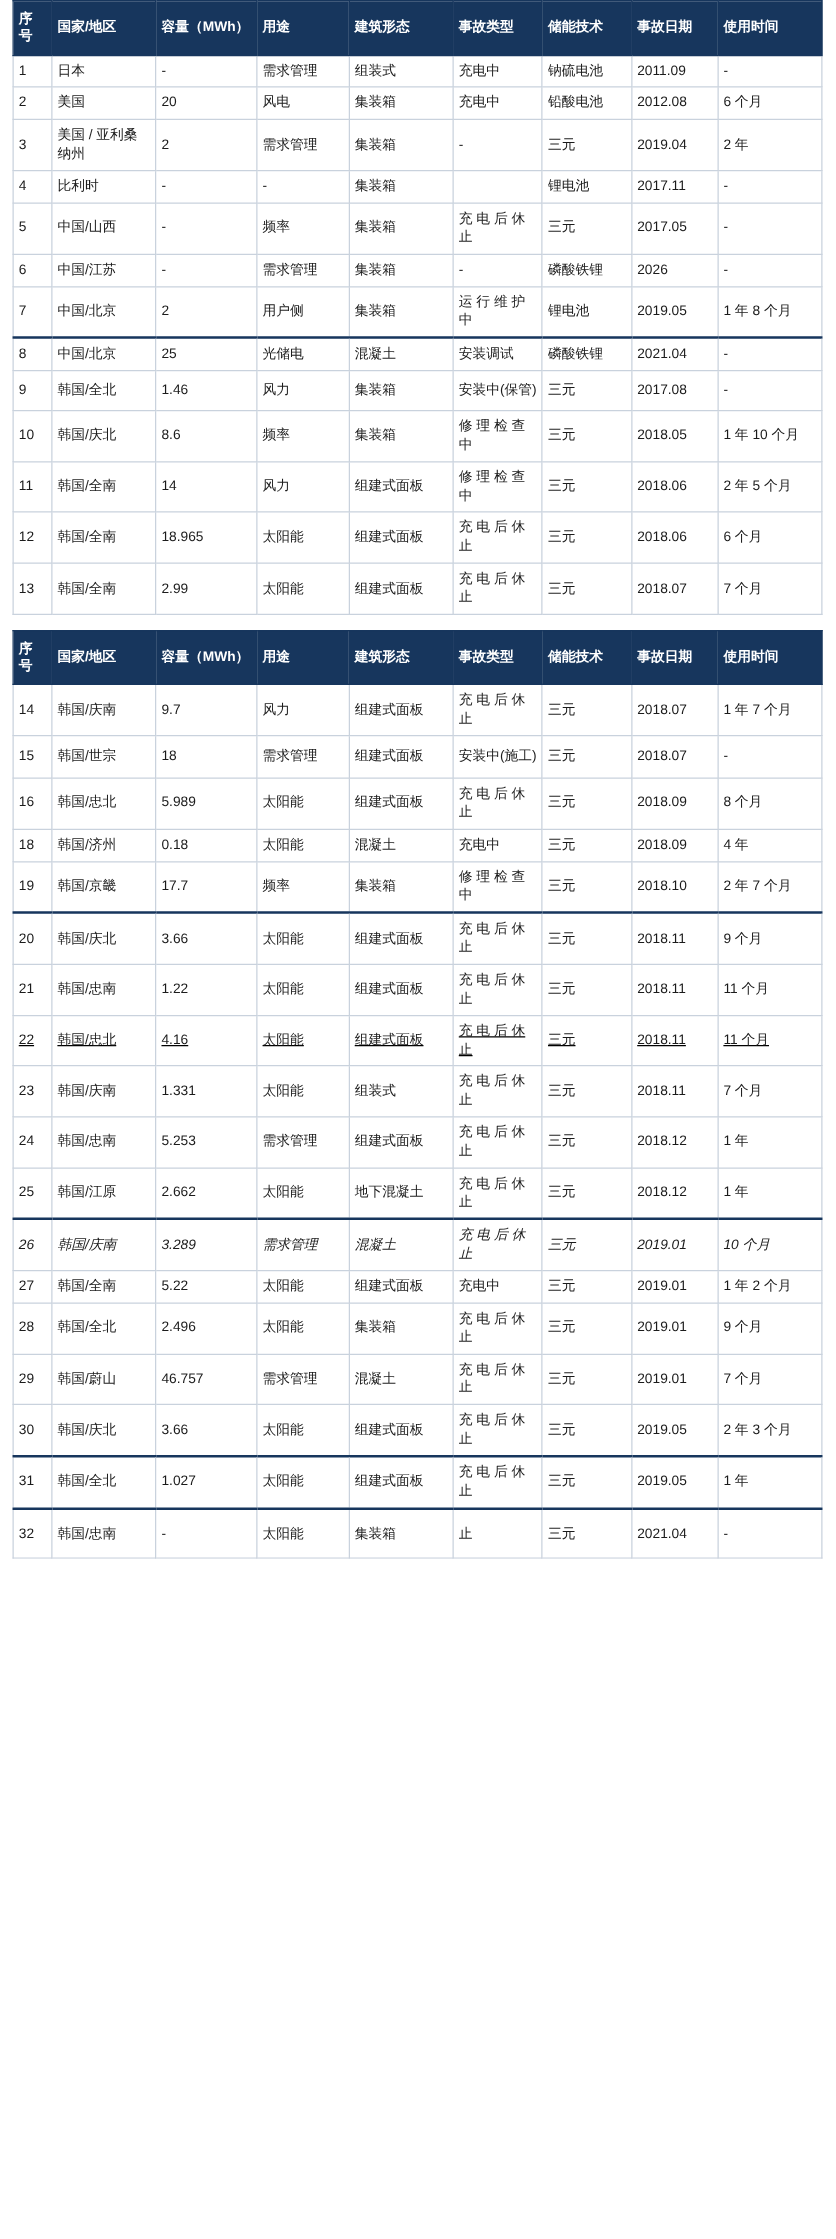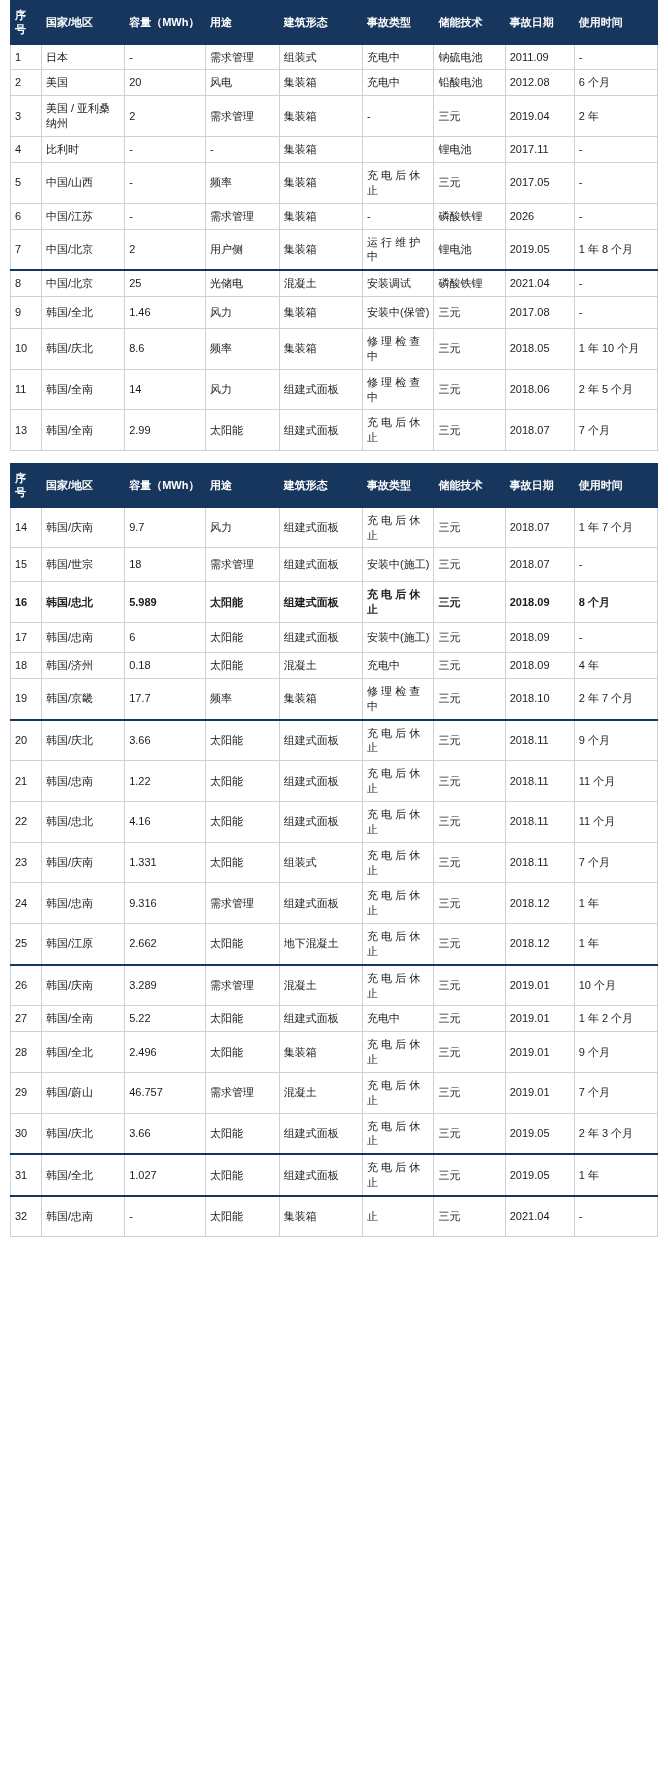--- a/index.html
+++ b/index.html
@@ -194,20 +194,31 @@
           <td>韩国/全南</td>
           <td>14</td>
           <td>风力</td>
           <td>组建式面板</td>
           <td>修 理 检 查 中</td>
           <td>三元</td>
           <td>2018.06</td>
           <td>2 年 5 个月</td>
         </tr>
         <tr style="height: 34px;">
+          <td class="idx">12</td>
+          <td>韩国/全南</td>
+          <td>18.965</td>
+          <td>太阳能</td>
+          <td>组建式面板</td>
+          <td>充 电 后 休 止</td>
+          <td>三元</td>
+          <td>2018.06</td>
+          <td>6 个月</td>
+        </tr>
+        <tr style="height: 34px;">
           <td class="idx">13</td>
           <td>韩国/全南</td>
           <td>2.99</td>
           <td>太阳能</td>
           <td>组建式面板</td>
           <td>充 电 后 休 止</td>
           <td>三元</td>
           <td>2018.07</td>
           <td>7 个月</td>
         </tr>
@@ -257,41 +268,30 @@
           <td class="idx">15</td>
           <td>韩国/世宗</td>
           <td>18</td>
           <td>需求管理</td>
           <td>组建式面板</td>
           <td>安装中(施工)</td>
           <td>三元</td>
           <td>2018.07</td>
           <td>-</td>
         </tr>
-        <tr style="height: 34px; font-weight: bold;">
+        <tr style="height: 34px;">
           <td class="idx">16</td>
           <td>韩国/忠北</td>
           <td>5.989</td>
           <td>太阳能</td>
           <td>组建式面板</td>
           <td>充 电 后 休 止</td>
           <td>三元</td>
           <td>2018.09</td>
           <td>8 个月</td>
-        </tr>
-        <tr style="height: 30px;">
-          <td class="idx">17</td>
-          <td>韩国/忠南</td>
-          <td>6</td>
-          <td>太阳能</td>
-          <td>组建式面板</td>
-          <td>安装中(施工)</td>
-          <td>三元</td>
-          <td>2018.09</td>
-          <td>-</td>
         </tr>
         <tr style="height: 24px;">
           <td class="idx">18</td>
           <td>韩国/济州</td>
           <td>0.18</td>
           <td>太阳能</td>
           <td>混凝土</td>
           <td>充电中</td>
           <td>三元</td>
           <td>2018.09</td>
@@ -323,21 +323,21 @@
           <td class="idx">21</td>
           <td>韩国/忠南</td>
           <td>1.22</td>
           <td>太阳能</td>
           <td>组建式面板</td>
           <td>充 电 后 休 止</td>
           <td>三元</td>
           <td>2018.11</td>
           <td>11 个月</td>
         </tr>
-        <tr style="height: 36px;">
+        <tr style="height: 36px; text-decoration: underline;">
           <td class="idx">22</td>
           <td>韩国/忠北</td>
           <td>4.16</td>
           <td>太阳能</td>
           <td>组建式面板</td>
           <td>充 电 后 休 止</td>
           <td>三元</td>
           <td>2018.11</td>
           <td>11 个月</td>
         </tr>
@@ -348,40 +348,40 @@
           <td>太阳能</td>
           <td>组装式</td>
           <td>充 电 后 休 止</td>
           <td>三元</td>
           <td>2018.11</td>
           <td>7 个月</td>
         </tr>
         <tr style="height: 32px;">
           <td class="idx">24</td>
           <td>韩国/忠南</td>
-          <td>9.316</td>
+          <td>5.253</td>
           <td>需求管理</td>
           <td>组建式面板</td>
           <td>充 电 后 休 止</td>
           <td>三元</td>
           <td>2018.12</td>
           <td>1 年</td>
         </tr>
         <tr style="height: 28px;">
           <td class="idx">25</td>
           <td>韩国/江原</td>
           <td>2.662</td>
           <td>太阳能</td>
           <td>地下混凝土</td>
           <td>充 电 后 休 止</td>
           <td>三元</td>
           <td>2018.12</td>
           <td>1 年</td>
         </tr>
-        <tr style="height: 38px;">
+        <tr style="height: 38px; font-style: italic;">
           <td class="idx sep-thick">26</td>
           <td class="sep-thick">韩国/庆南</td>
           <td class="sep-thick">3.289</td>
           <td class="sep-thick">需求管理</td>
           <td class="sep-thick">混凝土</td>
           <td class="sep-thick">充 电 后 休 止</td>
           <td class="sep-thick">三元</td>
           <td class="sep-thick">2019.01</td>
           <td class="sep-thick">10 个月</td>
         </tr>

